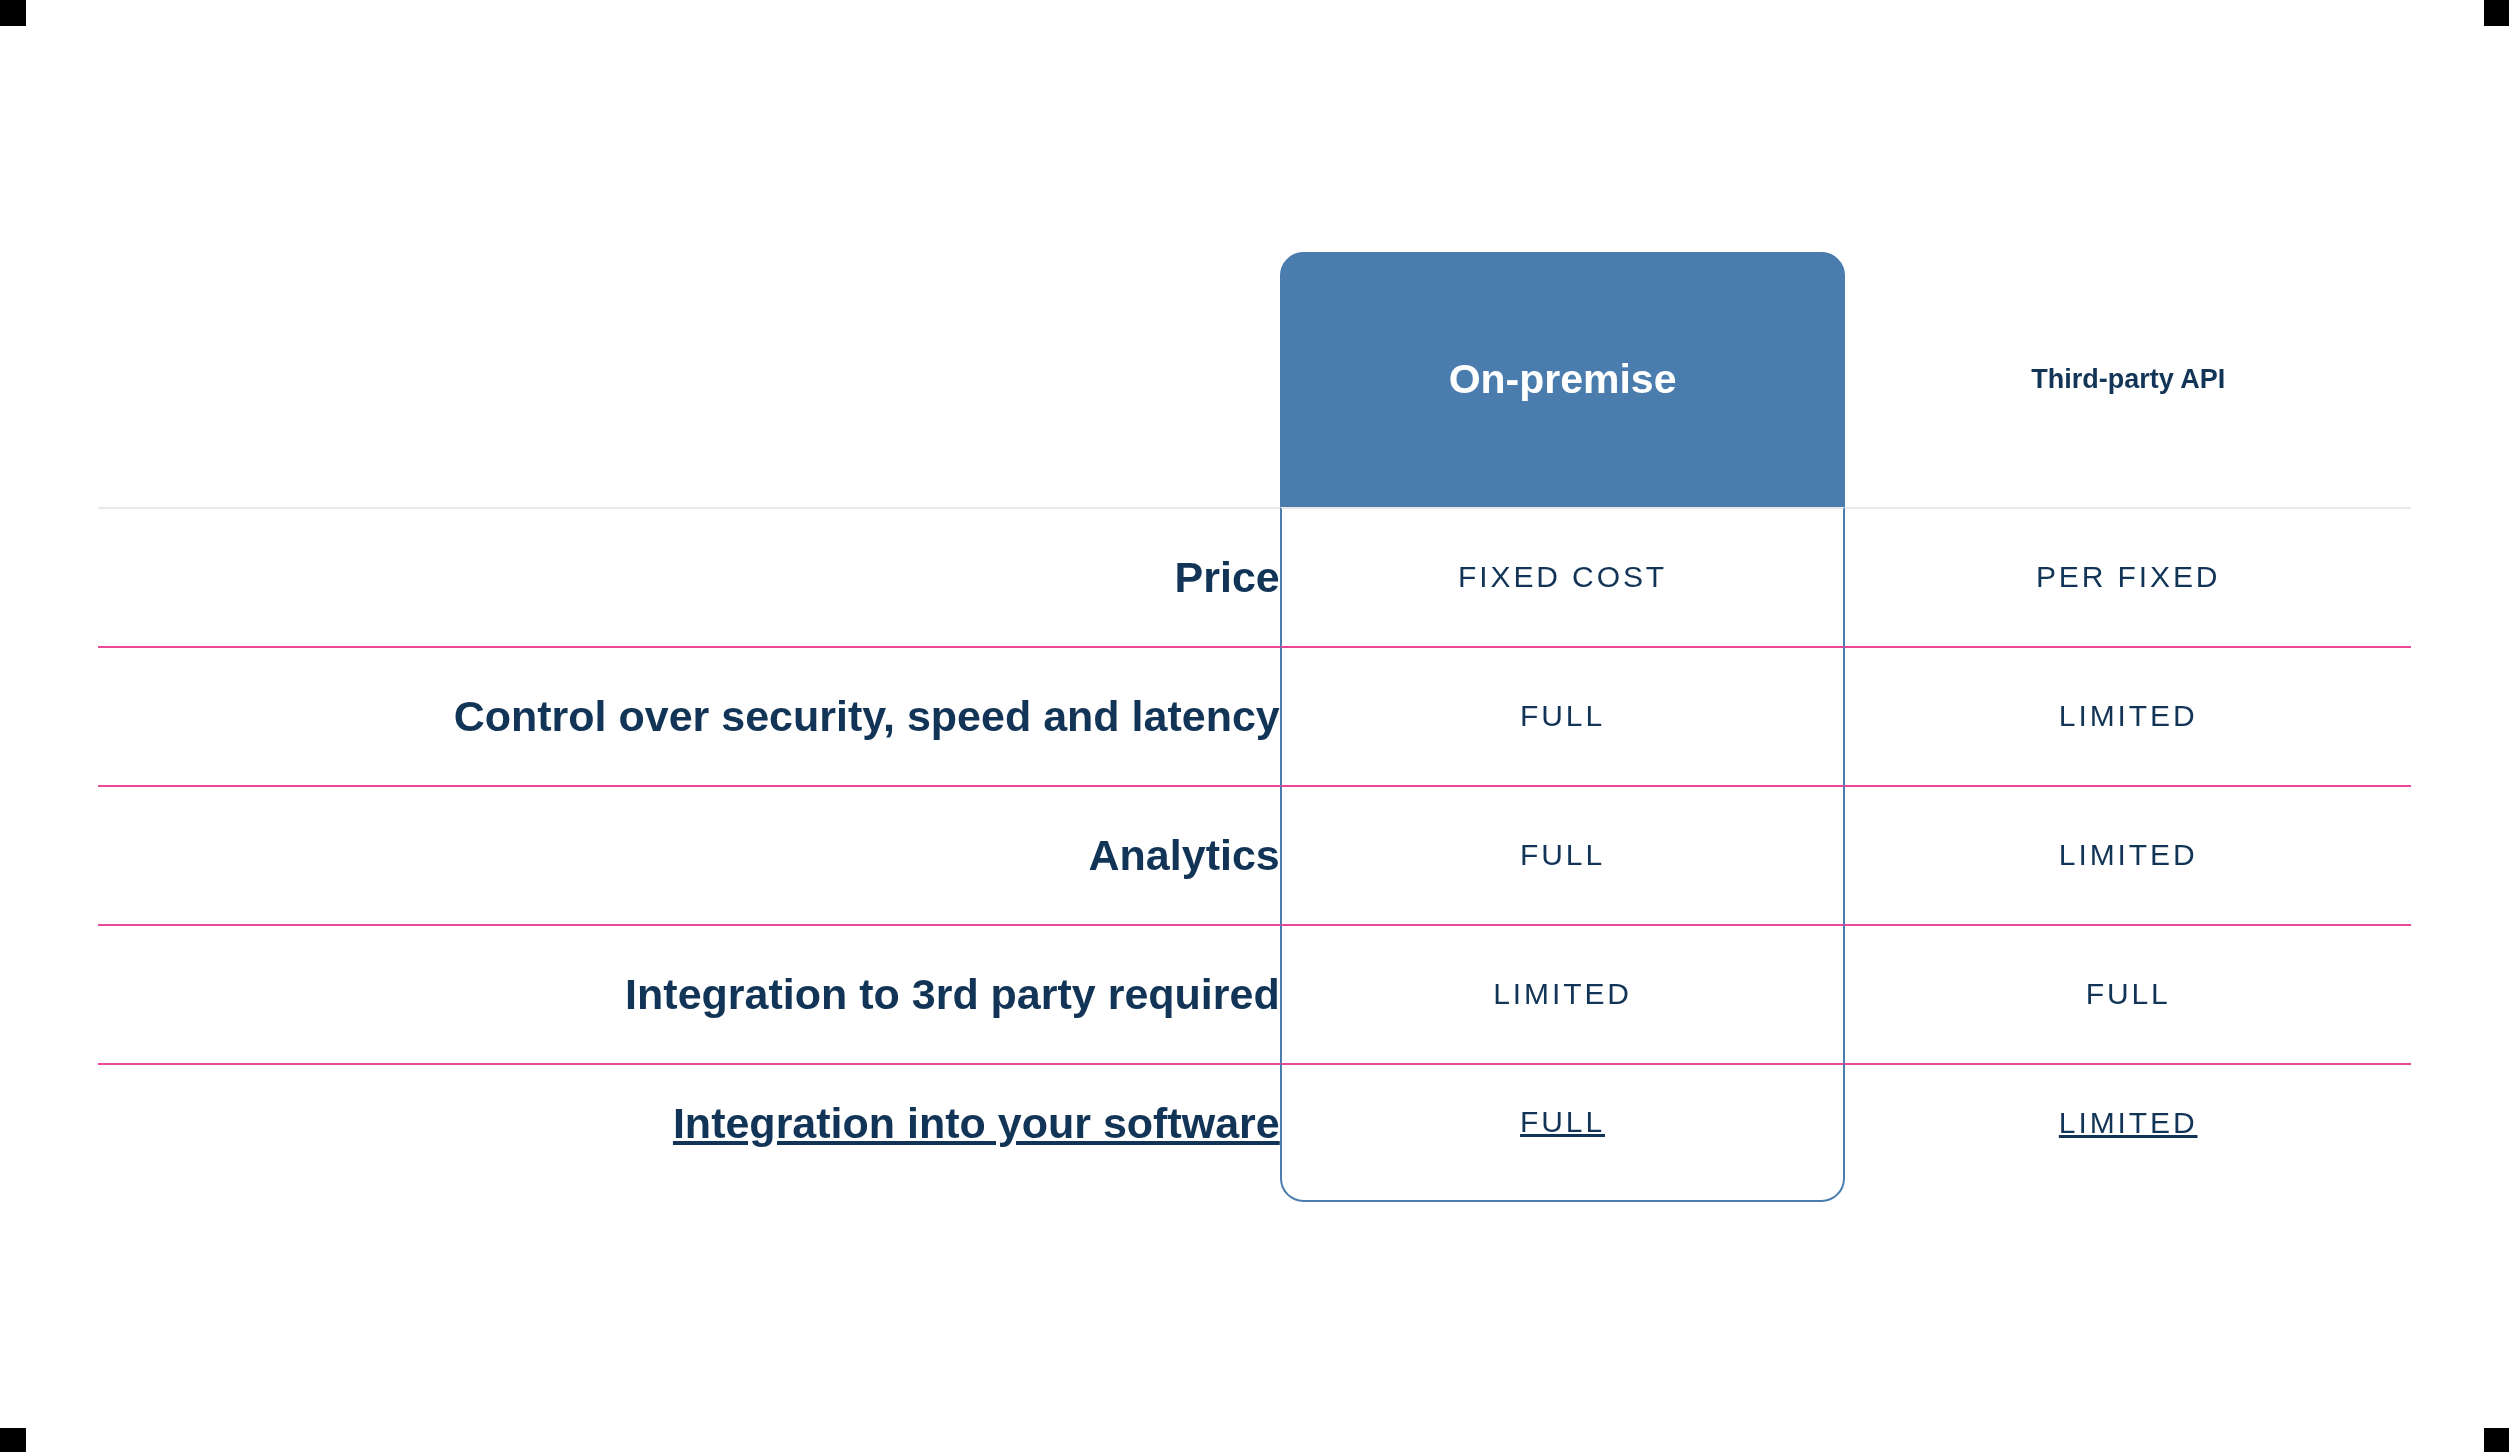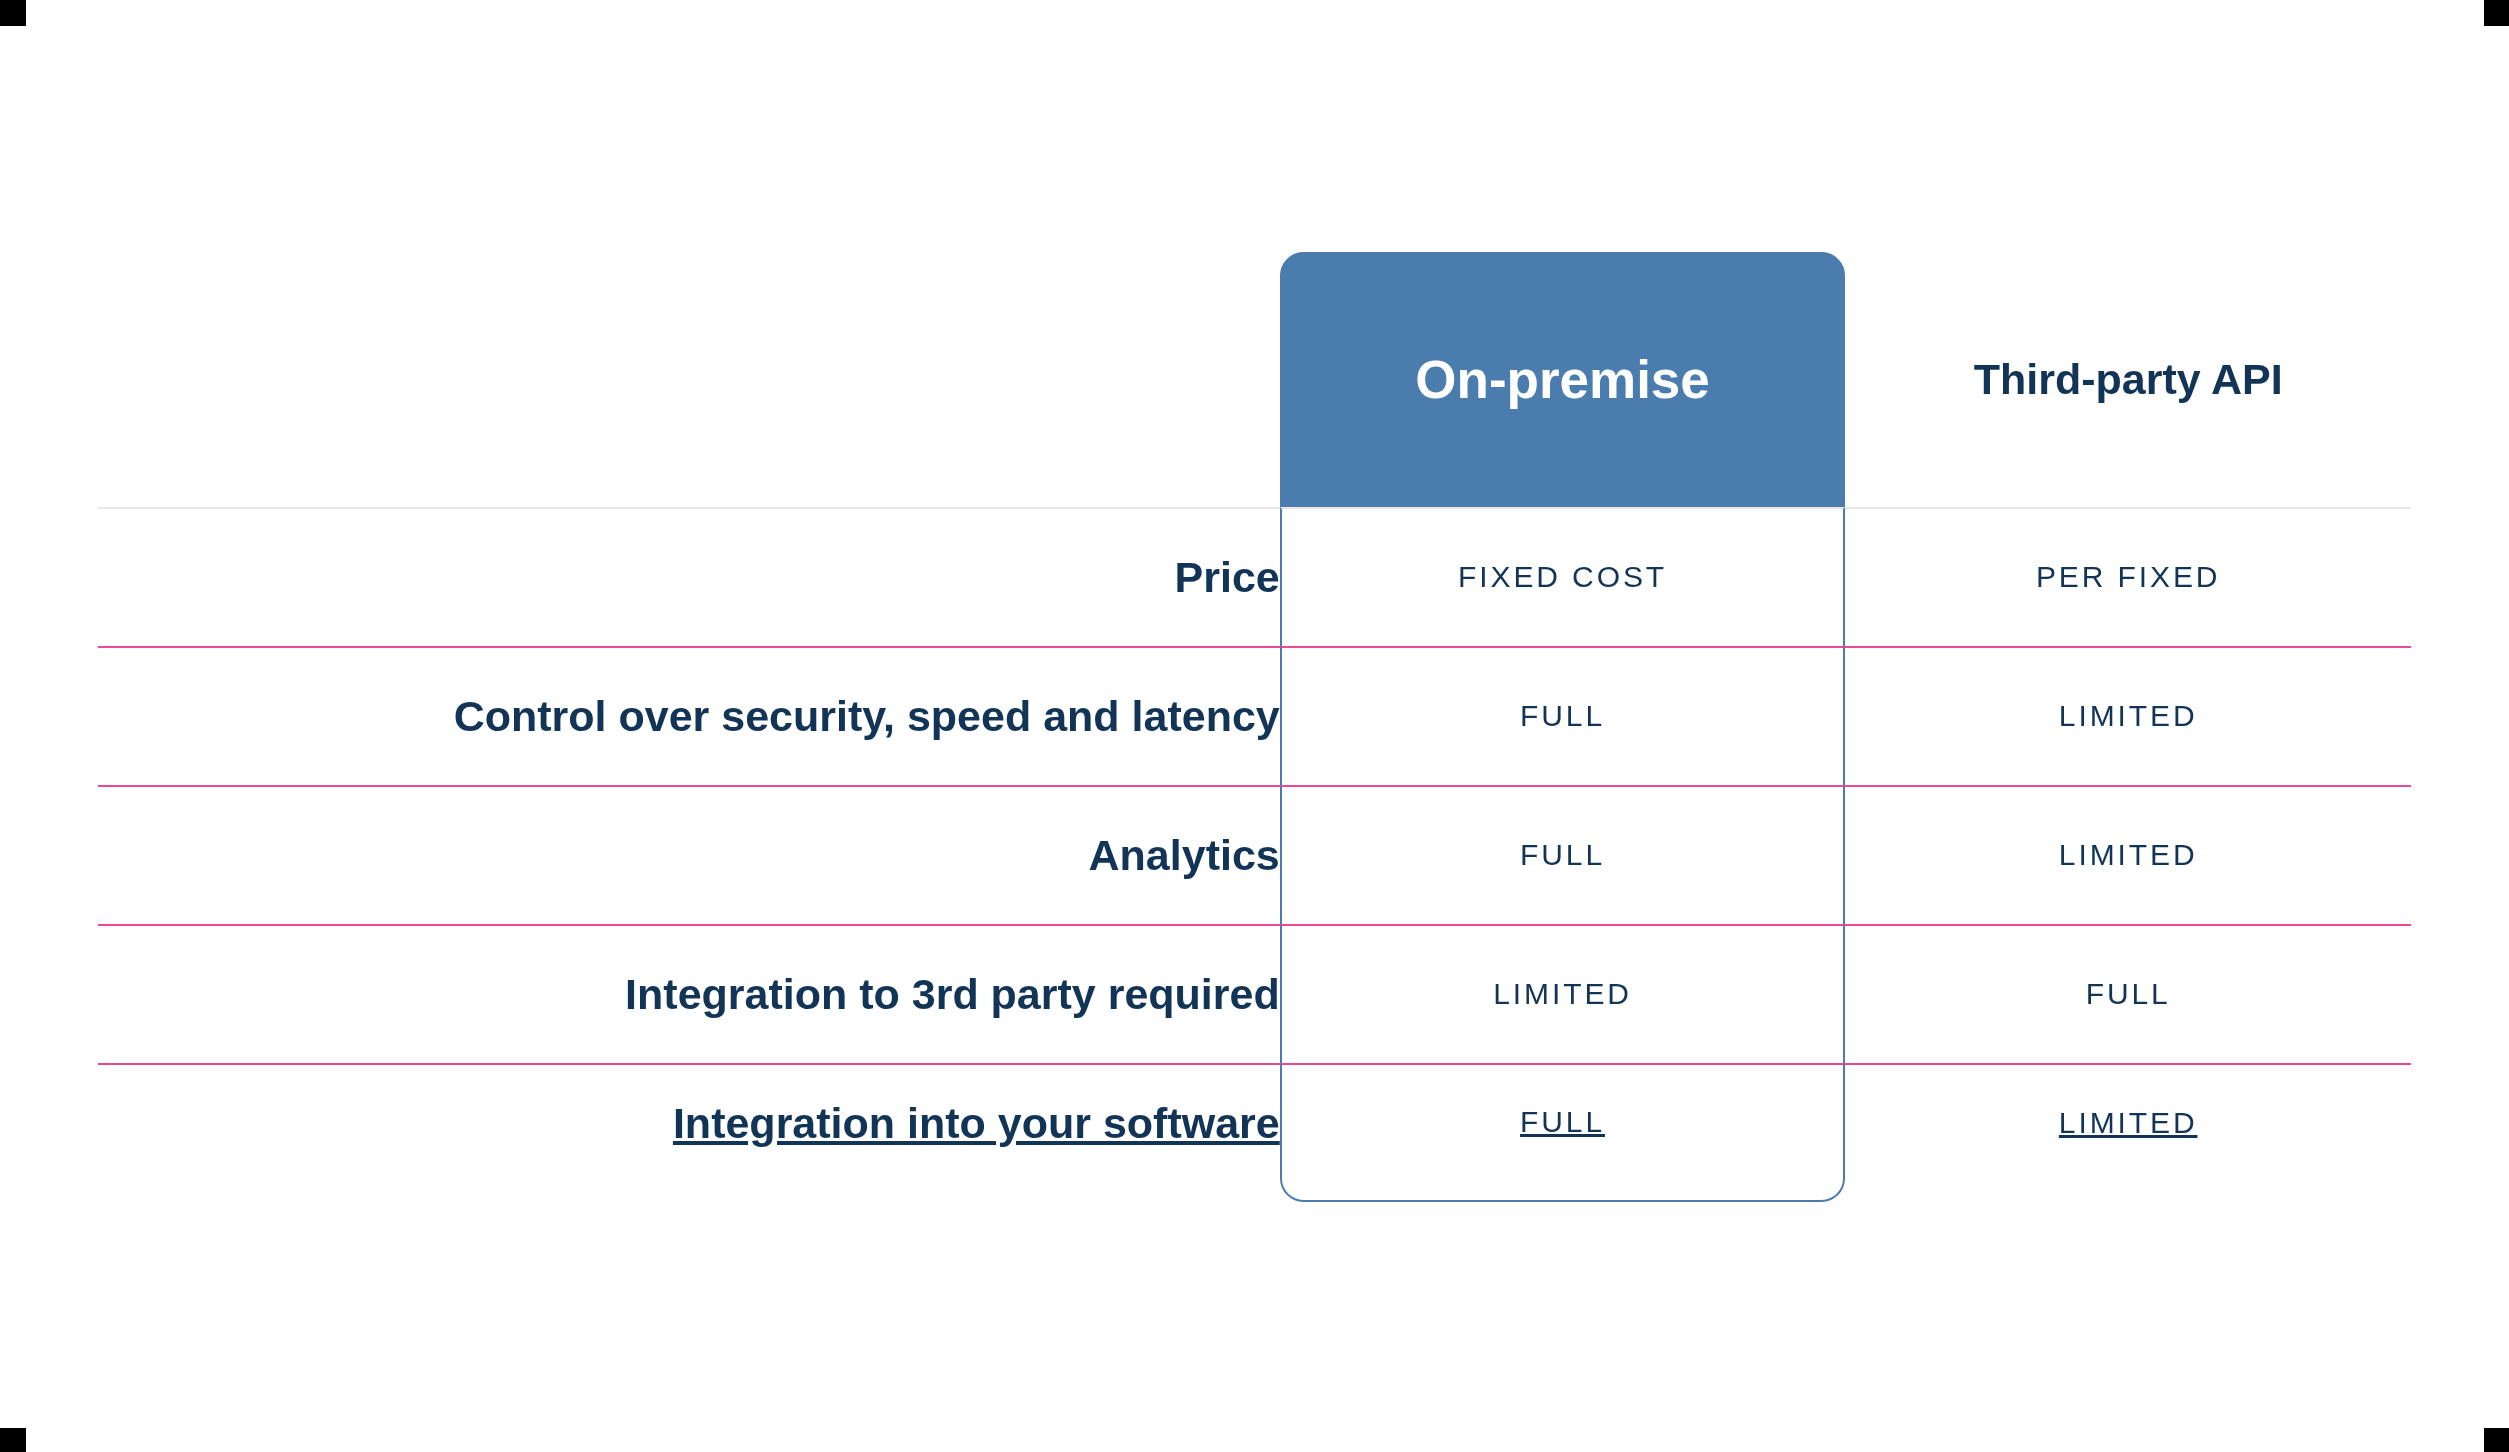--- a/index.html
+++ b/index.html
@@ -40,30 +40,30 @@
       font-weight: 700;
     }
     
     .header-label {
       width: 1147px;
     }
     
     .header-onpremise {
       background: #4a7cad;
       color: #ffffff;
-      font-size: 53px;
+      font-size: 41px;
       border-top-left-radius: 23.5px;
       border-top-right-radius: 23.5px;
       width: 549px;
       border: 2px solid #4a7cad;
     }
     
     .header-thirdparty {
       color: #123456;
-      font-size: 43px;
+      font-size: 27px;
       width: 549px;
     }
     
     .data-row {
       height: 139px;
     }
     
     .data-row td {
       border-top: 2px solid #ec4899;
     }

